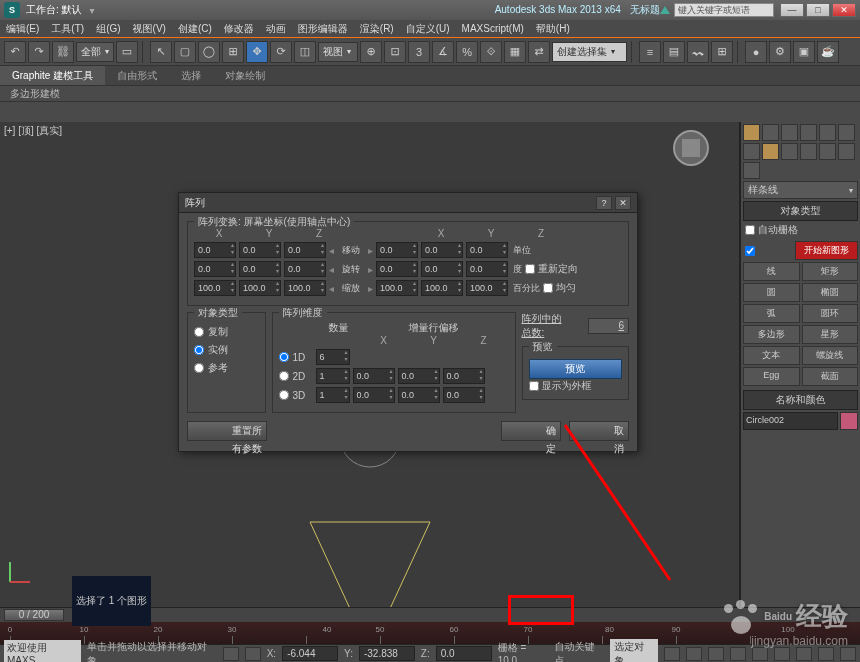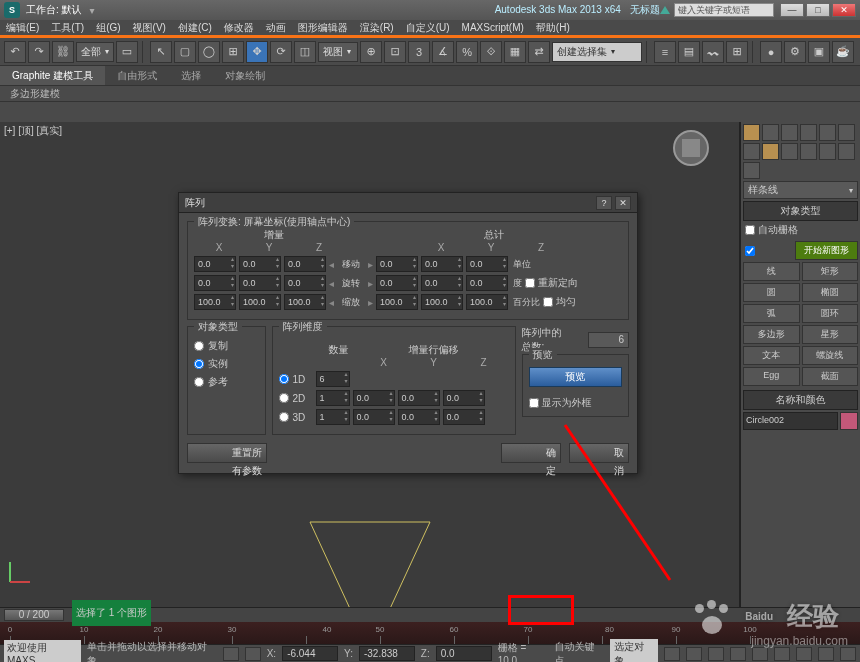--- a/index.html
+++ b/index.html
@@ -10,21 +10,21 @@
 .titlebar .app-icon { width: 16px; height: 16px; background: #1a6b6b; border-radius: 3px; margin-right: 6px; display: flex; align-items: center; justify-content: center; font-size: 9px; font-weight: bold; }
 .titlebar .ws { margin-right: 8px; }
 .titlebar .title { flex: 1; text-align: right; color: #bbeeff; font-size: 11px; }
 .titlebar .search-box { width: 100px; height: 14px; background: #ddd; border: 1px solid #888; margin-right: 6px; font-size: 9px; color: #555; padding: 0 3px; }
 .titlebar .win-btns { display: flex; gap: 2px; }
 .titlebar .win-btn { width: 24px; height: 14px; background: linear-gradient(#ddd,#bbb); border: 1px solid #666; text-align: center; line-height: 12px; color: #333; font-size: 9px; }
 .titlebar .win-btn.close { background: linear-gradient(#e77,#c33); color: #fff; }
 .titlebar .help-tri { width: 0; height: 0; border-left: 5px solid transparent; border-right: 5px solid transparent; border-bottom: 8px solid #4a9; margin-right: 4px; }
 
 
-.menubar { height: 18px; background: #4a4a4a; display: flex; align-items: center; padding: 0 6px; gap: 12px; color: #ddd; font-size: 10px; border-bottom: 3px solid #f97316; }
+.menubar { height: 18px; background: #4a4a4a; display: flex; align-items: center; padding: 0 6px; gap: 12px; color: #ddd; font-size: 10px; border-bottom: 1px solid #f97316; }
 .menubar span { cursor: default; }
 
 
 .toolbar { height: 28px; background: #4a4a4a; display: flex; align-items: center; padding: 0 4px; gap: 2px; border-bottom: 1px solid #333; }
 .tb-btn { width: 22px; height: 22px; background: #555; border: 1px solid #333; display: flex; align-items: center; justify-content: center; color: #ccc; font-size: 11px; }
 .tb-btn.active { background: #3a74b8; }
 .tb-sep { width: 4px; height: 22px; border-left: 1px solid #333; margin: 0 2px; }
 .tb-combo { height: 20px; background: #595959; border: 1px solid #333; color: #ddd; padding: 0 4px; display: flex; align-items: center; gap: 4px; font-size: 10px; }
 .tb-combo::after { content: '▾'; font-size: 8px; }
 
@@ -46,21 +46,21 @@
 
 .side-panel { width: 120px; background: #4a4a4a; border-left: 1px solid #222; padding: 2px; }
 .sp-icons { display: flex; gap: 2px; margin-bottom: 2px; flex-wrap: wrap; }
 .sp-icon { width: 17px; height: 17px; background: #585858; border: 1px solid #333; }
 .sp-icon.sel { background: #b89050; }
 .sp-combo { height: 18px; background: #595959; border: 1px solid #333; margin: 2px 0; display: flex; align-items: center; padding: 0 4px; font-size: 10px; }
 .sp-combo::after { content: '▾'; margin-left: auto; font-size: 8px; }
 .sp-header { background: #3a3a3a; border: 1px solid #222; padding: 2px 4px; text-align: center; font-size: 10px; }
 .sp-row { display: flex; gap: 2px; margin: 2px 0; }
 .sp-cell { flex: 1; background: #555; border: 1px solid #333; text-align: center; padding: 2px 0; font-size: 9px; }
-.sp-cell.hl { background: #4d7c0f; color: #fff; margin-left: 36px; }
+.sp-cell.hl { background: #b91c1c; color: #fff; margin-left: 36px; }
 .sp-check { display: flex; align-items: center; gap: 3px; font-size: 9px; padding: 2px; }
 .sp-namebox { display: flex; gap: 2px; margin-top: 2px; }
 .sp-input { flex: 1; background: #333; border: 1px solid #222; padding: 2px; color: #ccc; font-size: 9px; }
 .sp-color { width: 18px; height: 18px; background: #c35879; border: 1px solid #333; }
 
 
 .dialog { position: absolute; top: 192px; left: 178px; width: 460px; background: #4a4a4a; border: 1px solid #222; box-shadow: 2px 2px 8px rgba(0,0,0,.5); z-index: 10; }
 .dlg-title { height: 20px; background: #3f3f3f; display: flex; align-items: center; padding: 0 6px; color: #ddd; font-size: 10px; border-bottom: 1px solid #222; }
 .dlg-title .sp { flex: 1; }
 .dlg-tbtn { width: 16px; height: 14px; background: #555; border: 1px solid #333; margin-left: 3px; text-align: center; line-height: 12px; font-size: 9px; }
@@ -76,21 +76,21 @@
 .arrow { font-size: 10px; color: #888; }
 .unit { font-size: 9px; margin-left: 2px; }
 .chk { display: flex; align-items: center; gap: 3px; font-size: 9px; }
 input[type=checkbox], input[type=radio] { width: 10px; height: 10px; }
 
 .dlg-lower { display: flex; gap: 6px; }
 .dlg-col { border: 1px solid #333; padding: 6px; position: relative; }
 .radio-col { display: flex; flex-direction: column; gap: 4px; }
 .radio-item { display: flex; align-items: center; gap: 4px; font-size: 9px; }
 
-.total-row { display: flex; align-items: center; gap: 18px; font-size: 10px; margin-bottom: 0; justify-content: flex-end; }
+.total-row { display: flex; align-items: center; gap: 18px; font-size: 10px; margin-bottom: 6px; justify-content: flex-end; text-decoration: underline; }
 .total-val { width: 50px; height: 16px; background: #595959; border: 1px solid #333; text-align: right; padding: 0 4px; line-height: 14px; }
 
 .preview-group { border: 1px solid #333; padding: 6px; position: relative; }
 .btn { height: 20px; background: linear-gradient(#5f8fc9, #2a5d9d); border: 1px solid #1a3a5a; color: #fff; text-align: center; line-height: 18px; font-size: 10px; cursor: pointer; }
 .btn.gray { background: linear-gradient(#666, #4a4a4a); border: 1px solid #333; color: #ddd; }
 
 .dlg-footer { display: flex; gap: 8px; justify-content: flex-end; padding: 0 8px 10px; }
 .btn-ft { width: 60px; padding-left: 40px; }
 
 
@@ -102,24 +102,24 @@
 .tl-slider { height: 14px; background: #444; display: flex; align-items: center; font-size: 9px; }
 .tl-thumb { width: 60px; height: 12px; background: linear-gradient(#777,#555); border: 1px solid #333; text-align: center; line-height: 10px; margin-left: 4px; }
 .tl-ruler { height: 22px; background: linear-gradient(#3c2020, #2a1818); position: relative; }
 .tl-tick { position: absolute; bottom: 0; width: 1px; height: 8px; background: #666; }
 .tl-num { position: absolute; bottom: 10px; font-size: 8px; color: #999; transform: translateX(-50%); }
 
 .statusbar { position: absolute; bottom: 0; left: 0; right: 0; height: 18px; background: #4a4a4a; display: flex; align-items: center; padding: 0 4px; gap: 6px; font-size: 9px; color: #bbb; border-top: 1px solid #222; }
 .sb-coord { background: #333; border: 1px solid #222; padding: 1px 4px; width: 56px; color: #ccc; }
 .sb-btn { width: 16px; height: 14px; background: #555; border: 1px solid #333; }
 
-.info-line { position: absolute; bottom: 18px; left: 72px; font-size: 10px; color: #ccc; background: #15803d; padding: 6px 4px; z-index: 5; }
-
-
-.watermark { position: absolute; right: 21px; bottom: 28px; font-size: 28px; color: rgba(255,255,255,.55); font-weight: bold; display: flex; align-items: center; gap: 14px; z-index: 30; pointer-events: none; text-shadow: 0 0 4px rgba(0,0,0,.3); }
+.info-line { position: absolute; bottom: 18px; left: 72px; font-size: 10px; color: #ccc; background: #0f172a; padding: 18px 4px; z-index: 5; }
+
+
+.watermark { position: absolute; right: 12px; bottom: 28px; font-size: 28px; color: rgba(255,255,255,.55); font-weight: bold; display: flex; align-items: center; gap: 4px; z-index: 30; pointer-events: none; text-shadow: 0 0 4px rgba(0,0,0,.3); }
 .watermark .paw { width: 38px; height: 34px; position: relative; }
 .watermark .paw div { position: absolute; background: rgba(255,255,255,.55); border-radius: 50%; }
 .wm-sub { position: absolute; right: 12px; bottom: 14px; font-size: 12px; color: rgba(255,255,255,.45); z-index: 30; pointer-events: none; }
 </style>
 </head>
 <body>
 
 <div class="titlebar">
   <div class="app-icon">S</div>
   <span class="ws">工作台: 默认</span>
@@ -165,21 +165,21 @@
   <div class="tb-btn">◫</div>
   <div class="tb-combo" style="width:40px">视图</div>
   <div class="tb-btn">⊕</div>
   <div class="tb-btn">⊡</div>
   <div class="tb-btn">3</div>
   <div class="tb-btn">∡</div>
   <div class="tb-btn">%</div>
   <div class="tb-btn">⟐</div>
   <div class="tb-btn">▦</div>
   <div class="tb-btn">⇄</div>
-  <div class="tb-combo" style="width:90px;background:#ccc;color:#333">创建选择集</div>
+  <div class="tb-combo" style="width:75px;background:#ccc;color:#333">创建选择集</div>
   <div class="tb-sep"></div>
   <div class="tb-btn">≡</div>
   <div class="tb-btn">▤</div>
   <div class="tb-btn">〰</div>
   <div class="tb-btn">⊞</div>
   <div class="tb-sep"></div>
   <div class="tb-btn">●</div>
   <div class="tb-btn">⚙</div>
   <div class="tb-btn">▣</div>
   <div class="tb-btn">☕</div>
@@ -273,25 +273,20 @@
 <div class="dialog">
   <div class="dlg-title">
     <span>阵列</span>
     <span class="sp"></span>
     <div class="dlg-tbtn">?</div>
     <div class="dlg-tbtn">✕</div>
   </div>
   <div class="dlg-body">
     <div class="dlg-group">
       <div class="dlg-group-title">阵列变换: 屏幕坐标(使用轴点中心)</div>
-      <div style="display:flex">
-        <div style="width:160px;text-align:center">增量</div>
-        <div style="width:60px"></div>
-        <div style="width:160px;text-align:center">总计</div>
-      </div>
       <div class="grid-labels">
         <div style="width:50px">X</div>
         <div style="width:50px">Y</div>
         <div style="width:50px">Z</div>
         <div style="width:72px"></div>
         <div style="width:50px">X</div>
         <div style="width:50px">Y</div>
         <div style="width:50px">Z</div>
       </div>
 
@@ -357,21 +352,21 @@
             </label>
           <label class="radio-item">
               <input type="radio" name="ot" style="">
               <span>参考</span>
             </label>
         </div>
       </div>
 
       <div class="dlg-col" style="flex:1">
         <div class="dlg-group-title">阵列维度</div>
-        <div style="display:flex;font-size:9px;margin-top:10px">
+        <div style="display:flex;font-size:9px;margin-top:2px">
           <div style="width:40px"></div>
           <div style="width:40px;text-align:center">数量</div>
           <div style="flex:1;text-align:center">增量行偏移</div>
         </div>
         <div class="grid-labels" style="margin-left:80px">
           <div style="width:50px">X</div>
           <div style="width:50px">Y</div>
           <div style="width:50px">Z</div>
         </div>
         <div class="num-row">
@@ -404,21 +399,21 @@
       </div>
 
       <div style="width:110px">
         <div class="total-row">
           <span>阵列中的总数:</span>
           <div class="total-val">6</div>
         </div>
         <div class="preview-group">
           <div class="dlg-group-title">预览</div>
           <div class="btn" style="margin-top:6px">预览</div>
-          <label class="chk" style="margin-top:9px">
+          <label class="chk" style="margin-top:0">
               <input type="checkbox" style="">
               <span>显示为外框</span>
             </label>
         </div>
       </div>
     </div>
   </div>
   <div class="dlg-footer">
     <div class="btn gray btn-ft" style="width:80px">重置所有参数</div>
     <div style="flex:1"></div>
@@ -451,21 +446,21 @@
       <div class="tl-num" style="left: 380px;">50</div>
       <div class="tl-tick" style="left: 454px;"></div>
       <div class="tl-num" style="left: 454px;">60</div>
       <div class="tl-tick" style="left: 528px;"></div>
       <div class="tl-num" style="left: 528px;">70</div>
       <div class="tl-tick" style="left: 602px;"></div>
       <div class="tl-num" style="left: 602px; padding-left: 15px;">80</div>
       <div class="tl-tick" style="left: 676px;"></div>
       <div class="tl-num" style="left: 676px;">90</div>
       <div class="tl-tick" style="left: 750px;"></div>
-      <div class="tl-num" style="left: 750px;">100</div>
+      <div class="tl-num" style="left: 788px;">100</div>
     </div>
 </div>
 
 <div class="info-line" style="bottom:36px">选择了 1 个图形</div>
 
 <div class="statusbar">
   <span style="background:#ccc;color:#333;padding:1px 3px">欢迎使用 MAXS</span>
   <span>单击并拖动以选择并移动对象</span>
   <div class="sb-btn"></div>
   <div class="sb-btn"></div>

